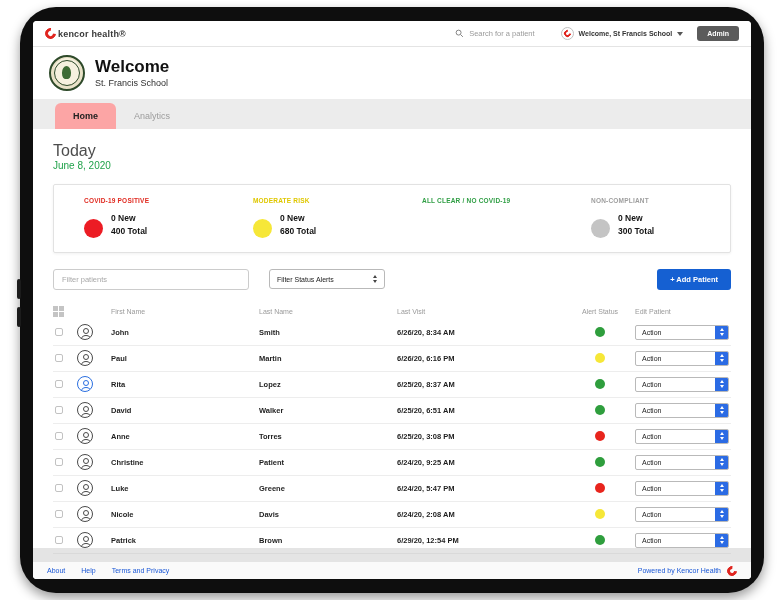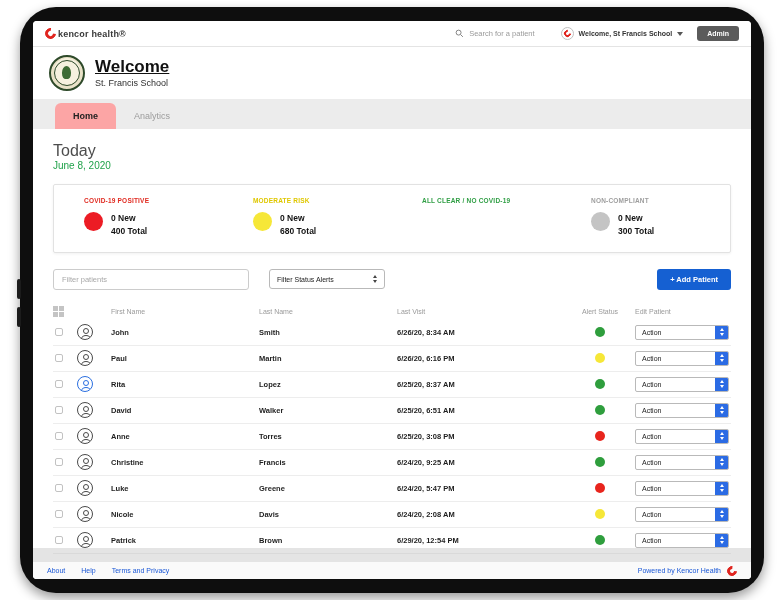--- a/index.html
+++ b/index.html
@@ -30,40 +30,40 @@
   .admin-btn { margin-left:14px; background:#5b5b5b; color:#fff; font-size:7px; font-weight:bold;
                padding:4px 10px; border-radius:3px; border:none; }
 
   
   .welcome-section { display:flex; align-items:center; gap:10px; padding:8px 16px 8px; background:#fff; }
   .seal { width:36px; height:36px; border-radius:50%; border:2.5px solid #2e4a2a; position:relative;
           background:radial-gradient(circle at 50% 45%, #f6f1df 0 55%, #e9e2c8 56% 100%); flex:0 0 auto; }
   .seal::before { content:""; position:absolute; inset:3px; border:1px solid #2e4a2a; border-radius:50%; }
   .seal::after { content:""; position:absolute; left:11px; top:9px; width:9px; height:13px;
                  background:#3e6b35; border-radius:50% 50% 40% 40%; }
-  .welcome-title { font-size:17px; font-weight:bold; color:#111; line-height:1.1;text-decoration:underline; }
+  .welcome-title { font-size:17px; font-weight:bold; color:#111; line-height:1.1; }
   .welcome-sub { font-size:9px; color:#2e2e2e; margin-top:2px; }
 
   
   .tabband { background:#ececec; height:30px; flex:0 0 30px; display:flex; align-items:flex-end; padding-left:22px; }
   .tab { height:26px; display:flex; align-items:center; justify-content:center; font-size:9px; padding:0 18px; }
   .tab.active { background:#fca5a5; border-radius:6px 6px 0 0; font-weight:bold; color:#222; }
   .tab.inactive { color:#9c9c9c; }
 
   
   .content { position:relative; flex:1; background:#fff; padding:0 20px; }
   .today-title { font-size:16px; color:#4d4d4d; margin-top:13px; }
   .today-date { font-size:10px; font-weight:normal; color:#21a24b; margin-top:0; }
 
   .status-card { margin-top:13px; border:1px solid #e2e2e2; border-radius:2px;
                  box-shadow:0 1px 3px rgba(0,0,0,.06); display:grid; grid-template-columns:repeat(4,1fr);
                  padding:12px 0 14px; background:#fff; }
   .status-cell { padding-left:30px; }
   .status-label { font-size:6.5px; font-weight:bold; letter-spacing:.2px; margin-bottom:8px; }
-  .status-dotrow { display:flex; align-items:flex-start; gap:8px; }
+  .status-dotrow { display:flex; align-items:flex-end; gap:8px; }
   .big-dot { width:19px; height:19px; border-radius:50%; flex:0 0 auto; }
   .status-nums { font-size:8.5px; font-weight:bold; color:#141414; line-height:1.5; }
 
   .filter-row { margin-top:16px; display:flex; align-items:center; }
   .filter-input { width:196px; height:21px; border:1px solid #ccc; border-radius:3px;
                   font-size:7.5px; padding:0 8px; color:#333; outline:none; font-family:inherit; }
   .filter-input::placeholder { color:#a8a8a8; }
   .status-select { margin-left:20px; height:20px; min-width:116px; border:1px solid #b9b9b9; border-radius:3px;
                    display:flex; align-items:center; justify-content:space-between; padding:0 7px;
                    font-size:7px; color:#222; background:#fff; }
@@ -290,21 +290,21 @@
                   <i class="tu"></i>
                   <i class="td"></i>
                 </span>
             </span>
           </div>
 
           <div class="trow">
             <span class="row-check"></span>
             <span class="avatar"></span>
             <span>Christine</span>
-            <span>Francis</span>
+            <span>Patient</span>
             <span>6/24/20, 9:25 AM</span>
             <span class="row-dot" style="background: rgb(47, 158, 61);"></span>
             <span class="action-select">
               <span class="action-label">Action</span>
               <span class="select-arrows">
                   <i class="tu"></i>
                   <i class="td"></i>
                 </span>
             </span>
           </div>

